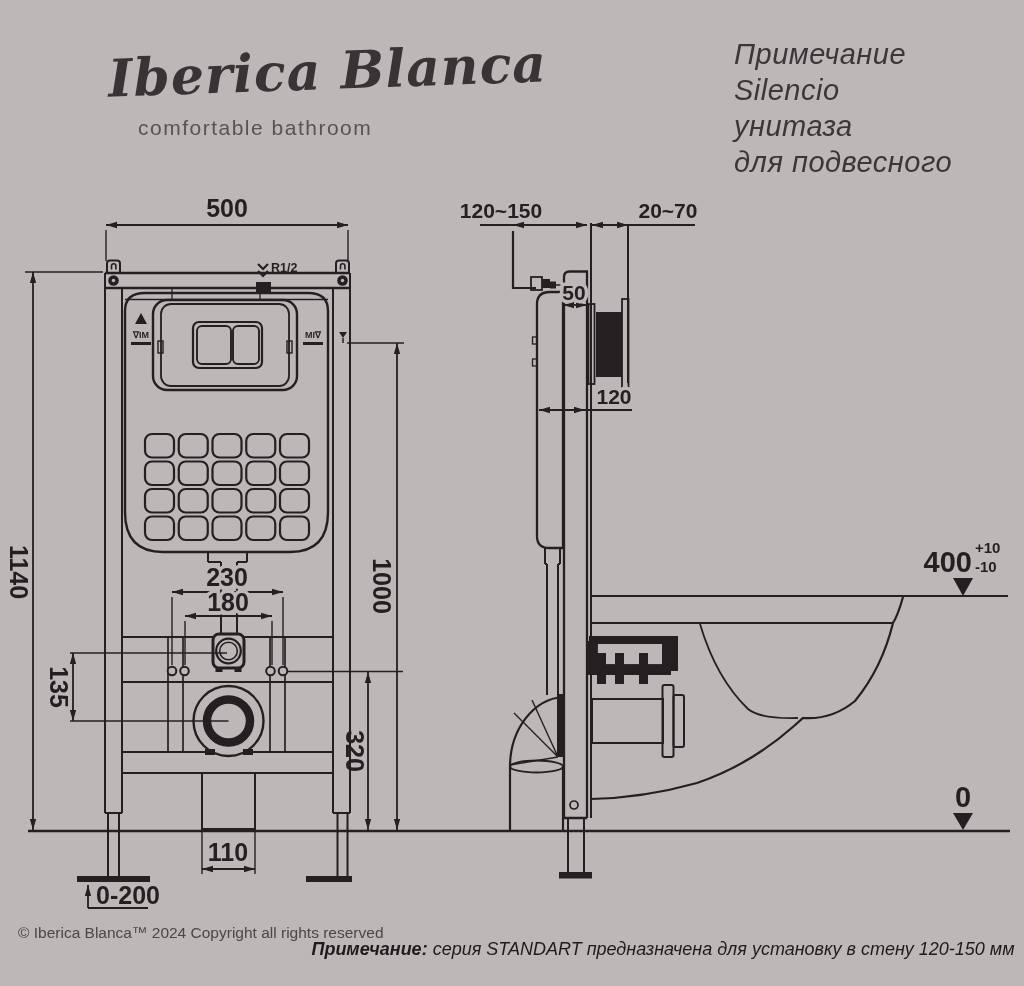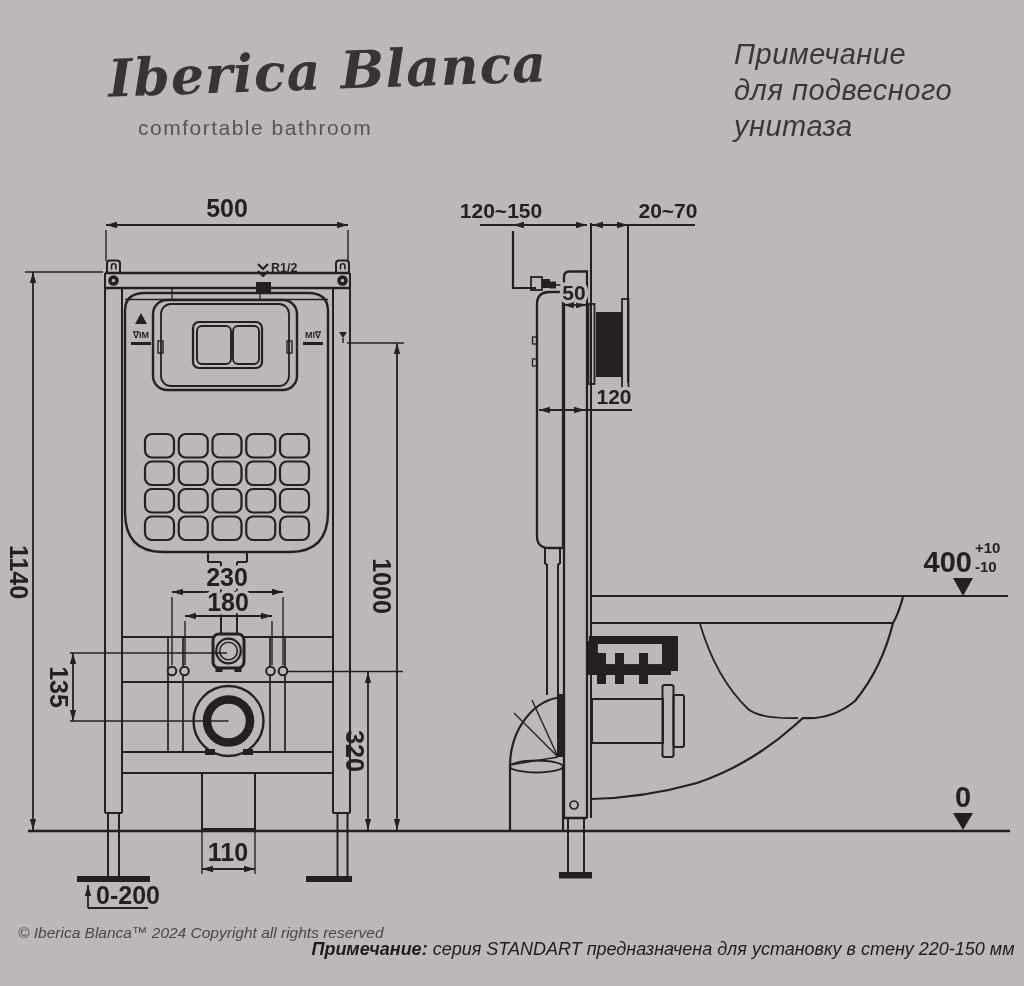--- a/index.html
+++ b/index.html
@@ -27,21 +27,21 @@
     margin-left:12px;
   }
   .title{
     position:absolute;left:734px;top:36px;
     font-style:italic;font-size:29px;line-height:36px;
     letter-spacing:.5px;color:#3b3637;
   }
   
   .copyright{
     position:absolute;left:18px;top:924px;
-    font-style:italic;font-size:15.5px;color:#4b4647;
+    font-size:15.5px;color:#4b4647;
     white-space:nowrap;
   }
   .note{
     position:absolute;left:303px;top:938px;width:720px;
     text-align:center;font-style:italic;font-size:18px;
     line-height:22px;color:#1f1b1c;
   }
   .note .b{font-weight:bold;}
   
   svg{position:absolute;left:0;top:0;}
@@ -59,22 +59,23 @@
 </style>
 </head>
 <body>
 
 <div class="page">
 
   <div class="logo">Iberica Blanca</div>
   <div class="tagline">comfortable bathroom</div>
   <div class="title">
     <div>Примечание</div>
+    <div>Silencio</div>
+    <div>унитаза</div>
     <div>для подвесного</div>
-    <div>унитаза</div>
   </div>
 
   <svg width="1024" height="986" viewBox="0 0 1024 986">
     <defs>
       <marker id="ar" viewBox="0 0 12 8" refX="11.5" refY="4" markerWidth="11.5" markerHeight="8" orient="auto-start-reverse" markerUnits="userSpaceOnUse">
         <path d="M11.5,4 L0,0.7 L0,7.3 Z" fill="#241f21"></path>
       </marker>
     </defs>
 
     <g stroke="#241f21" fill="none" stroke-width="2">
@@ -347,16 +348,16 @@
       <text class="dimtxt-s halo" x="614" y="404" text-anchor="middle">120</text>
       <text class="dimtxt-l" x="972" y="572" text-anchor="end">400</text>
       <text class="dimtxt-t" x="975" y="553">+10</text>
       <text class="dimtxt-t" x="975" y="572">-10</text>
       <text class="dimtxt-l" x="963" y="807" text-anchor="middle">0</text>
     </g>
   </svg>
 
   <div class="copyright">© Iberica Blanca™ 2024 Copyright all rights reserved</div>
   <div class="note">
-    <div><span class="b">Примечание:</span> <span>серия STANDART предназначена для установку в стену 220-150 мм</span></div>
+    <div><span class="b">Примечание:</span> <span>серия STANDART предназначена для установку в стену 120-150 мм</span></div>
   </div>
 
 </div>
 
 </body></html>

